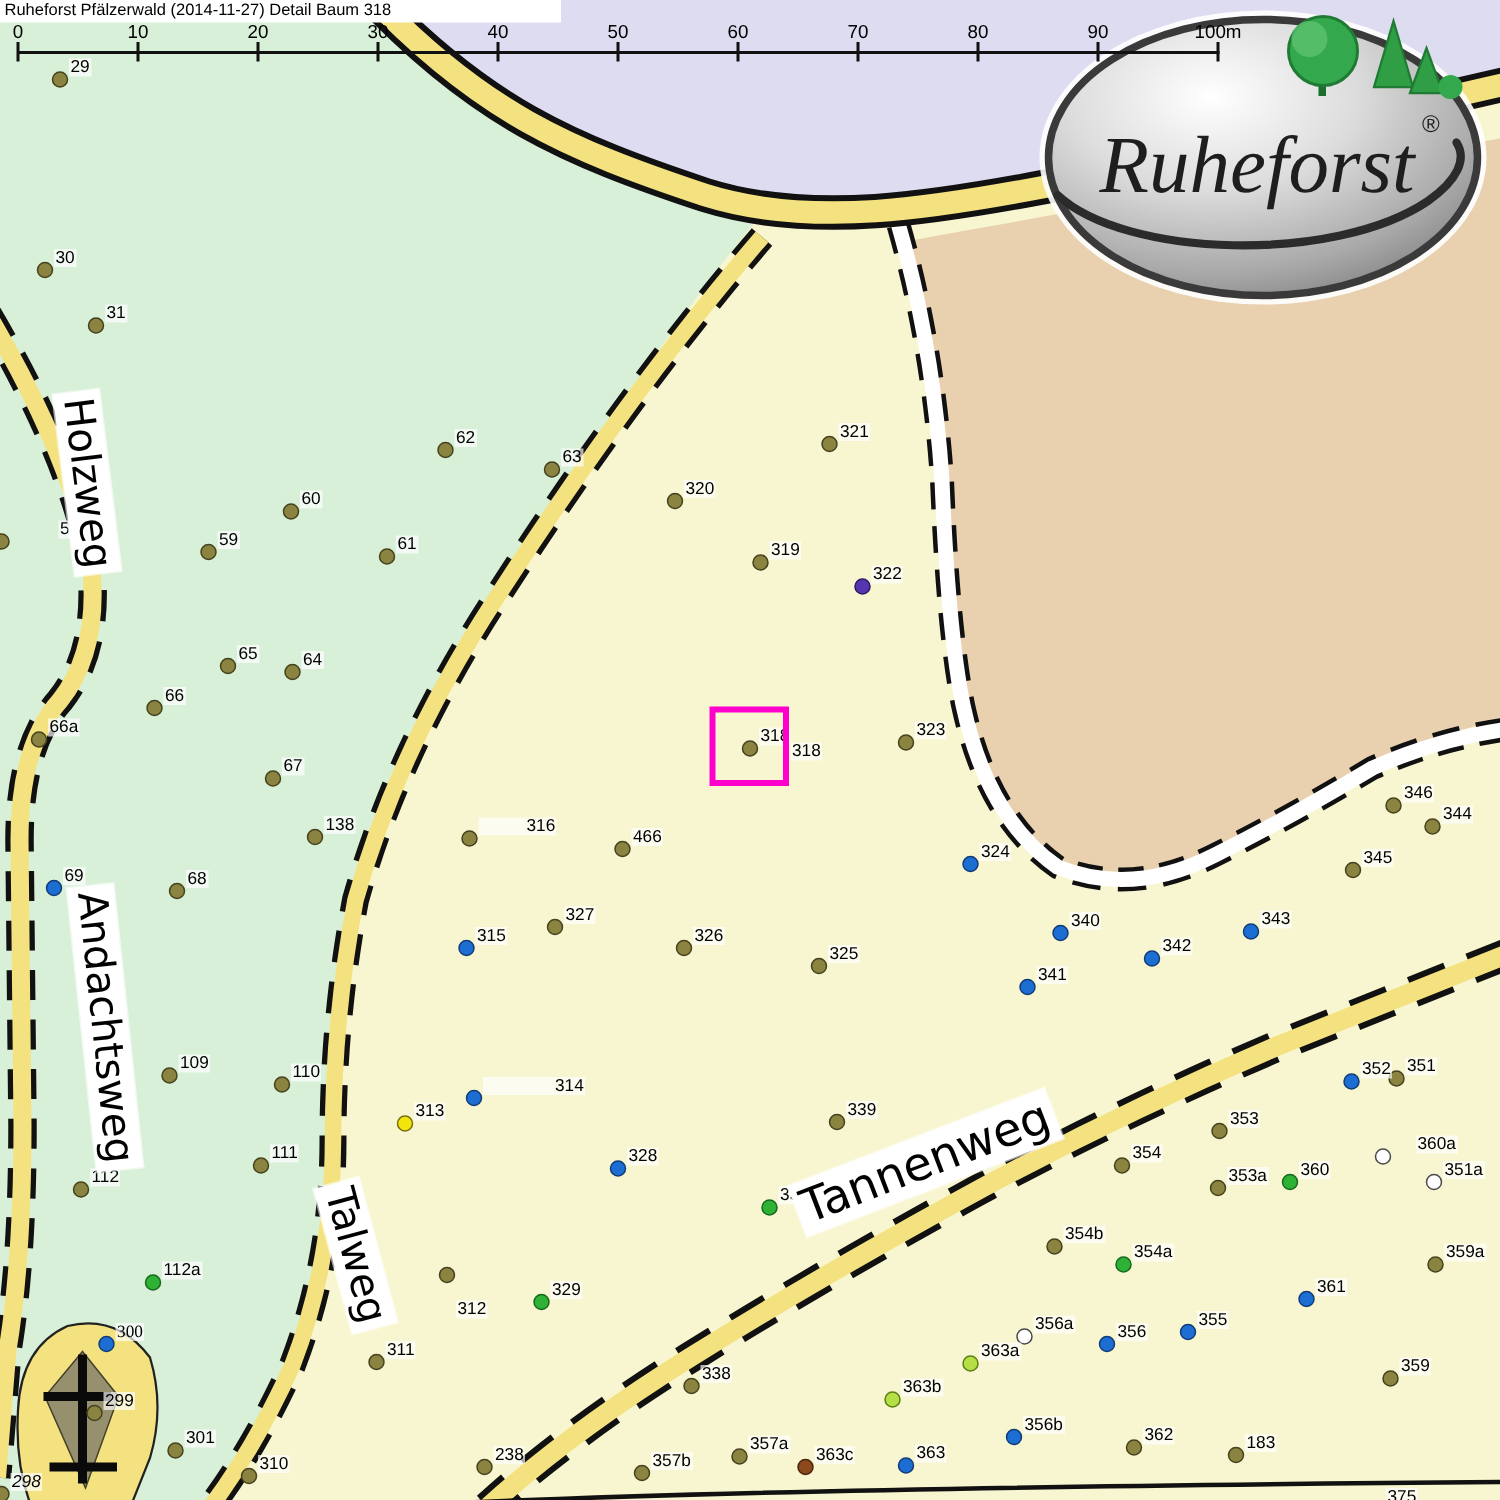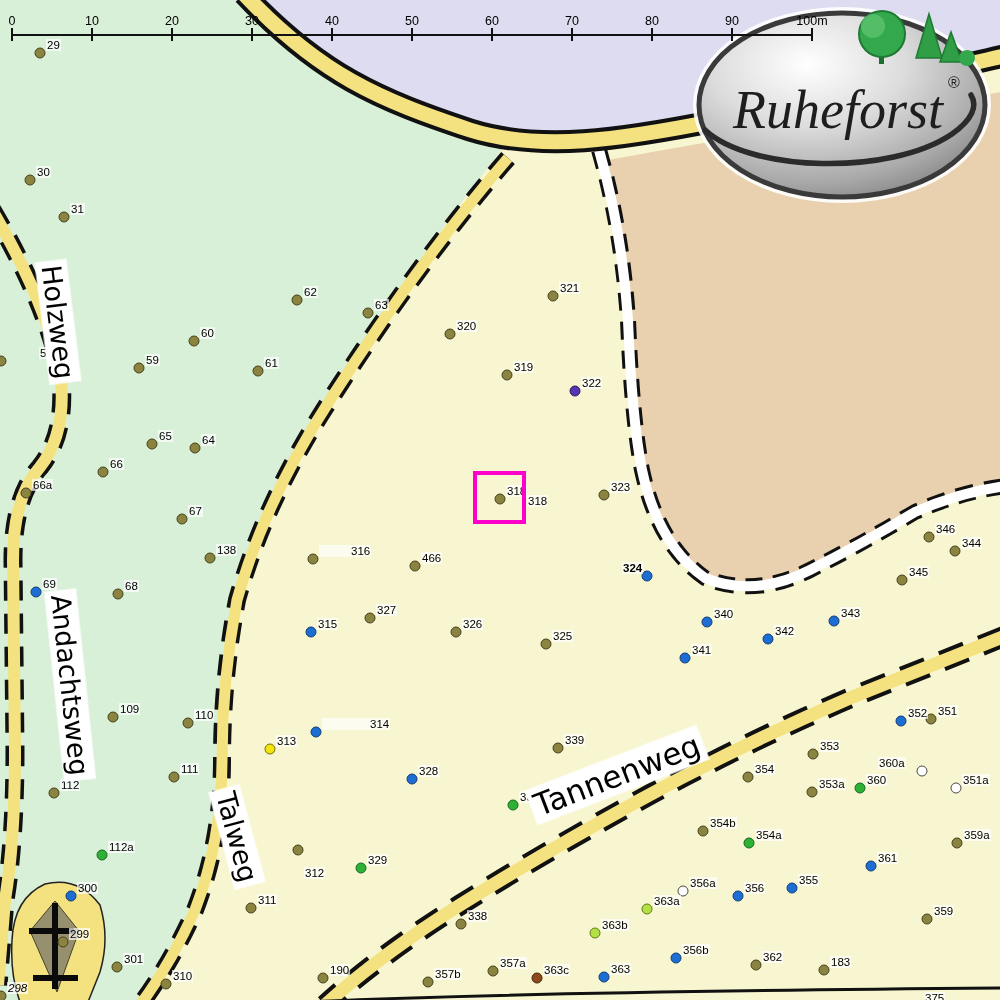--- a/index.html
+++ b/index.html
@@ -131,21 +131,21 @@
       <div class="tree-label" style="left: 60px; top: 791px;">112</div>
       <div class="dot" title="112a" style="left: 102px; top: 855px; background: rgb(46, 177, 53); border-color: rgb(21, 106, 30);"></div>
       <div class="tree-label" style="left: 108px; top: 853px;">112a</div>
       <div class="dot" title="138" style="left: 210px; top: 558px; background: rgb(138, 132, 64); border-color: rgb(70, 66, 31);"></div>
       <div class="tree-label" style="left: 216px; top: 556px;">138</div>
       <div class="dot" title="298" style="left: 1px; top: 996px; background: rgb(138, 132, 64); border-color: rgb(70, 66, 31);"></div>
       <div class="tree-label" style="left: 7px; top: 994px; font-style: italic;">298</div>
       <div class="dot" title="299" style="left: 63px; top: 942px; background: rgb(138, 132, 64); border-color: rgb(70, 66, 31);"></div>
       <div class="tree-label" style="left: 69px; top: 940px;">299</div>
       <div class="dot" title="300" style="left: 71px; top: 896px; background: rgb(28, 110, 210); border-color: rgb(18, 60, 120);"></div>
-      <div class="tree-label" style="left: 77px; top: 894px;">300</div>
+      <div class="tree-label" style="left: 77px; top: 894px; font-family: Liberation Serif, serif;">300</div>
       <div class="dot" title="301" style="left: 117px; top: 967px; background: rgb(138, 132, 64); border-color: rgb(70, 66, 31);"></div>
       <div class="tree-label" style="left: 123px; top: 965px;">301</div>
       <div class="dot" title="310" style="left: 166px; top: 984px; background: rgb(138, 132, 64); border-color: rgb(70, 66, 31);"></div>
       <div class="tree-label" style="left: 172px; top: 982px;">310</div>
       <div class="dot" title="311" style="left: 251px; top: 908px; background: rgb(138, 132, 64); border-color: rgb(70, 66, 31);"></div>
       <div class="tree-label" style="left: 257px; top: 906px;">311</div>
       <div class="dot" title="312" style="left: 298px; top: 850px; background: rgb(138, 132, 64); border-color: rgb(70, 66, 31);"></div>
       <div class="tree-label" style="left: 304px; top: 879px;">312</div>
       <div class="dot" title="313" style="left: 270px; top: 749px; background: rgb(242, 229, 14); border-color: rgb(119, 112, 10);"></div>
       <div class="tree-label" style="left: 276px; top: 747px;">313</div>
@@ -163,33 +163,33 @@
       <div class="tree-label" style="left: 513px; top: 373px;">319</div>
       <div class="dot" title="320" style="left: 450px; top: 334px; background: rgb(138, 132, 64); border-color: rgb(70, 66, 31);"></div>
       <div class="tree-label" style="left: 456px; top: 332px;">320</div>
       <div class="dot" title="321" style="left: 553px; top: 296px; background: rgb(138, 132, 64); border-color: rgb(70, 66, 31);"></div>
       <div class="tree-label" style="left: 559px; top: 294px;">321</div>
       <div class="dot" title="322" style="left: 575px; top: 391px; background: rgb(86, 54, 176); border-color: rgb(46, 26, 102);"></div>
       <div class="tree-label" style="left: 581px; top: 389px;">322</div>
       <div class="dot" title="323" style="left: 604px; top: 495px; background: rgb(138, 132, 64); border-color: rgb(70, 66, 31);"></div>
       <div class="tree-label" style="left: 610px; top: 493px;">323</div>
       <div class="dot" title="324" style="left: 647px; top: 576px; background: rgb(28, 110, 210); border-color: rgb(18, 60, 120);"></div>
-      <div class="tree-label" style="left: 622px; top: 574px; font-weight: bold;">324</div>
+      <div class="tree-label" style="left: 653px; top: 574px;">324</div>
       <div class="dot" title="325" style="left: 546px; top: 644px; background: rgb(138, 132, 64); border-color: rgb(70, 66, 31);"></div>
       <div class="tree-label" style="left: 552px; top: 642px;">325</div>
       <div class="dot" title="326" style="left: 456px; top: 632px; background: rgb(138, 132, 64); border-color: rgb(70, 66, 31);"></div>
       <div class="tree-label" style="left: 462px; top: 630px;">326</div>
       <div class="dot" title="327" style="left: 370px; top: 618px; background: rgb(138, 132, 64); border-color: rgb(70, 66, 31);"></div>
       <div class="tree-label" style="left: 376px; top: 616px;">327</div>
       <div class="dot" title="328" style="left: 412px; top: 779px; background: rgb(28, 110, 210); border-color: rgb(18, 60, 120);"></div>
       <div class="tree-label" style="left: 418px; top: 777px;">328</div>
       <div class="dot" title="329" style="left: 361px; top: 868px; background: rgb(46, 177, 53); border-color: rgb(21, 106, 30);"></div>
       <div class="tree-label" style="left: 367px; top: 866px;">329</div>
       <div class="dot" title="337" style="left: 323px; top: 978px; background: rgb(138, 132, 64); border-color: rgb(70, 66, 31);"></div>
-      <div class="tree-label" style="left: 329px; top: 976px;">190</div>
+      <div class="tree-label" style="left: 329px; top: 976px;">238</div>
       <div class="dot" title="338" style="left: 461px; top: 924px; background: rgb(138, 132, 64); border-color: rgb(70, 66, 31);"></div>
       <div class="tree-label" style="left: 467px; top: 922px;">338</div>
       <div class="dot" title="339" style="left: 558px; top: 748px; background: rgb(138, 132, 64); border-color: rgb(70, 66, 31);"></div>
       <div class="tree-label" style="left: 564px; top: 746px;">339</div>
       <div class="dot" title="339a" style="left: 513px; top: 805px; background: rgb(46, 177, 53); border-color: rgb(21, 106, 30);"></div>
       <div class="tree-label" style="left: 519px; top: 803px;">339a</div>
       <div class="dot" title="340" style="left: 707px; top: 622px; background: rgb(28, 110, 210); border-color: rgb(18, 60, 120);"></div>
       <div class="tree-label" style="left: 713px; top: 620px;">340</div>
       <div class="dot" title="341" style="left: 685px; top: 658px; background: rgb(28, 110, 210); border-color: rgb(18, 60, 120);"></div>
       <div class="tree-label" style="left: 691px; top: 656px;">341</div>
@@ -231,21 +231,21 @@
       <div class="tree-label" style="left: 499px; top: 969px;">357a</div>
       <div class="dot" title="357b" style="left: 428px; top: 982px; background: rgb(138, 132, 64); border-color: rgb(70, 66, 31);"></div>
       <div class="tree-label" style="left: 434px; top: 980px;">357b</div>
       <div class="dot" title="359" style="left: 927px; top: 919px; background: rgb(138, 132, 64); border-color: rgb(70, 66, 31);"></div>
       <div class="tree-label" style="left: 933px; top: 917px;">359</div>
       <div class="dot" title="359a" style="left: 957px; top: 843px; background: rgb(138, 132, 64); border-color: rgb(70, 66, 31);"></div>
       <div class="tree-label" style="left: 963px; top: 841px;">359a</div>
       <div class="dot" title="360" style="left: 860px; top: 788px; background: rgb(46, 177, 53); border-color: rgb(21, 106, 30);"></div>
       <div class="tree-label" style="left: 866px; top: 786px;">360</div>
       <div class="dot" title="360a" style="left: 922px; top: 771px; background: rgb(255, 255, 255); border-color: rgb(74, 74, 74);"></div>
-      <div class="tree-label" style="left: 878px; top: 769px;">360a</div>
+      <div class="tree-label" style="left: 944px; top: 769px;">360a</div>
       <div class="dot" title="361" style="left: 871px; top: 866px; background: rgb(28, 110, 210); border-color: rgb(18, 60, 120);"></div>
       <div class="tree-label" style="left: 877px; top: 864px;">361</div>
       <div class="dot" title="362" style="left: 756px; top: 965px; background: rgb(138, 132, 64); border-color: rgb(70, 66, 31);"></div>
       <div class="tree-label" style="left: 762px; top: 963px;">362</div>
       <div class="dot" title="363" style="left: 604px; top: 977px; background: rgb(28, 110, 210); border-color: rgb(18, 60, 120);"></div>
       <div class="tree-label" style="left: 610px; top: 975px;">363</div>
       <div class="dot" title="363a" style="left: 647px; top: 909px; background: rgb(180, 223, 69); border-color: rgb(92, 126, 20);"></div>
       <div class="tree-label" style="left: 653px; top: 907px;">363a</div>
       <div class="dot" title="363b" style="left: 595px; top: 933px; background: rgb(180, 223, 69); border-color: rgb(92, 126, 20);"></div>
       <div class="tree-label" style="left: 601px; top: 931px;">363b</div>
@@ -309,14 +309,15 @@
       <div class="scale-tick" style="left: 571px;"></div>
       <div class="scale-num" style="left: 572px;">70</div>
       <div class="scale-tick" style="left: 651px;"></div>
       <div class="scale-num" style="left: 652px;">80</div>
       <div class="scale-tick" style="left: 731px;"></div>
       <div class="scale-num" style="left: 732px;">90</div>
       <div class="scale-tick" style="left: 811px;"></div>
       <div class="scale-num" style="left: 812px;">100m</div>
     </div>
 
+  <div id="title-strip">Ruheforst Pfälzerwald (2014-11-27) Detail  Baum 318</div>
 
 </div>
 
 </body></html>

